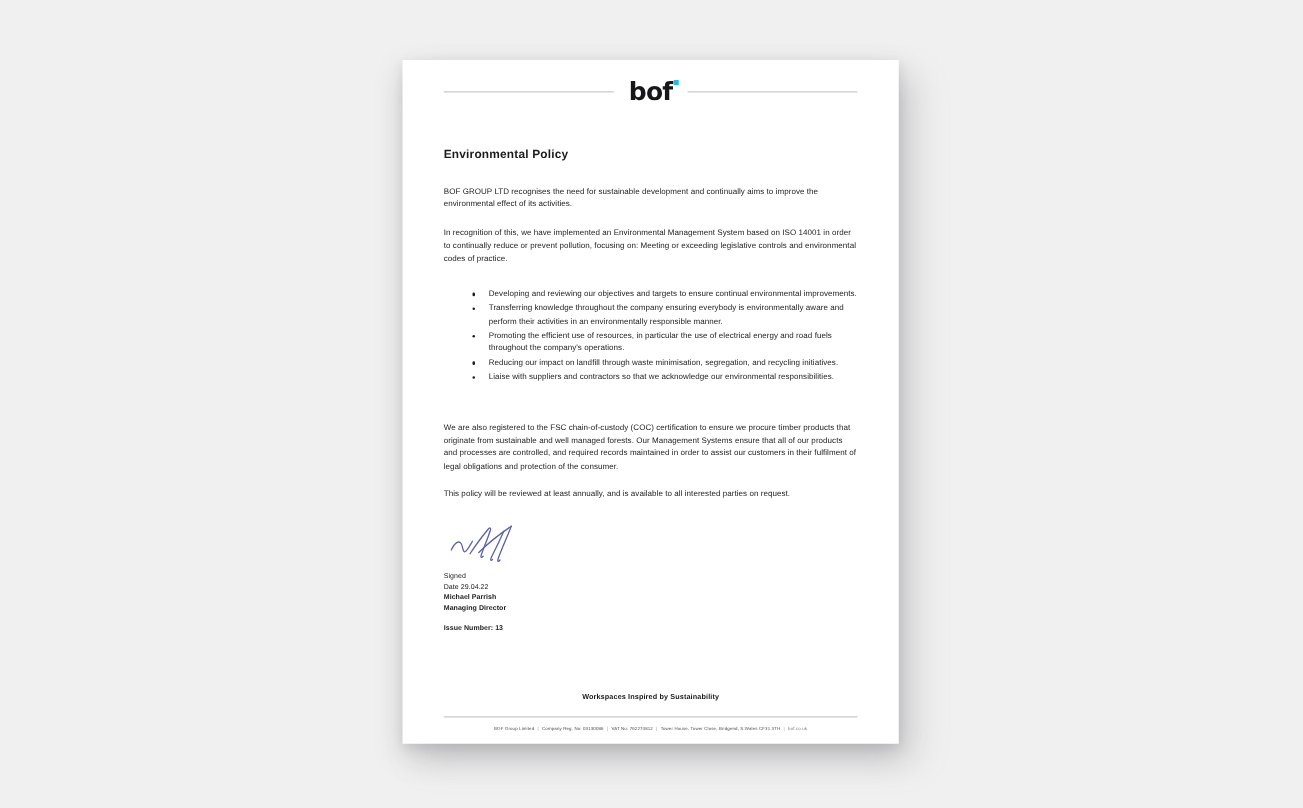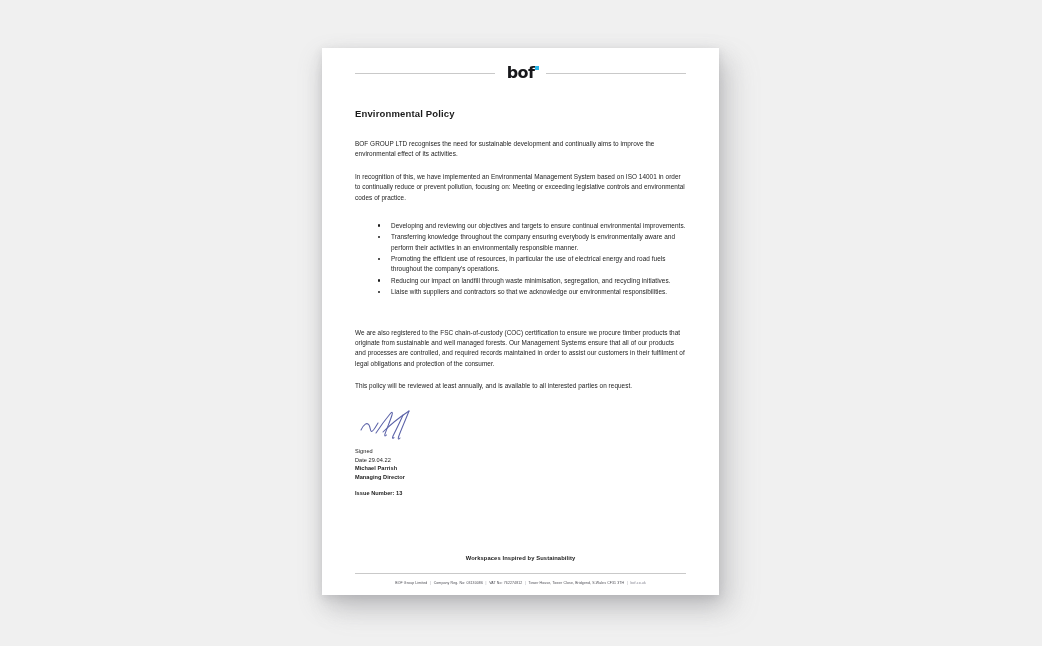--- a/index.html
+++ b/index.html
@@ -52,40 +52,40 @@
     background: #c9c9c9;
   }
   .logo-wrap {
     position: relative;
     padding: 0 12px;
     flex: 0 0 auto;
     line-height: 1;
   }
   .logo-text {
     font-family: "DejaVu Sans", sans-serif;
-    font-size: 16px;
+    font-size: 20px;
     font-weight: 700;
     letter-spacing: -0.6px;
     color: #17171a;
     line-height: 1;
     display: inline-block;
   }
   .logo-dot {
     position: absolute;
     top: 1px;
     right: 7px;
     width: 4px;
     height: 4px;
     background: #29b6e8;
   }
 
   
   .content {
     padding: 0 33px;
-    margin-top: 22px;
+    margin-top: 32px;
     color: #1b1b1b;
   }
 
   .doc-title {
     font-size: 9.5px;
     font-weight: 700;
     letter-spacing: 0.15px;
     margin-bottom: 20px;
   }
 

